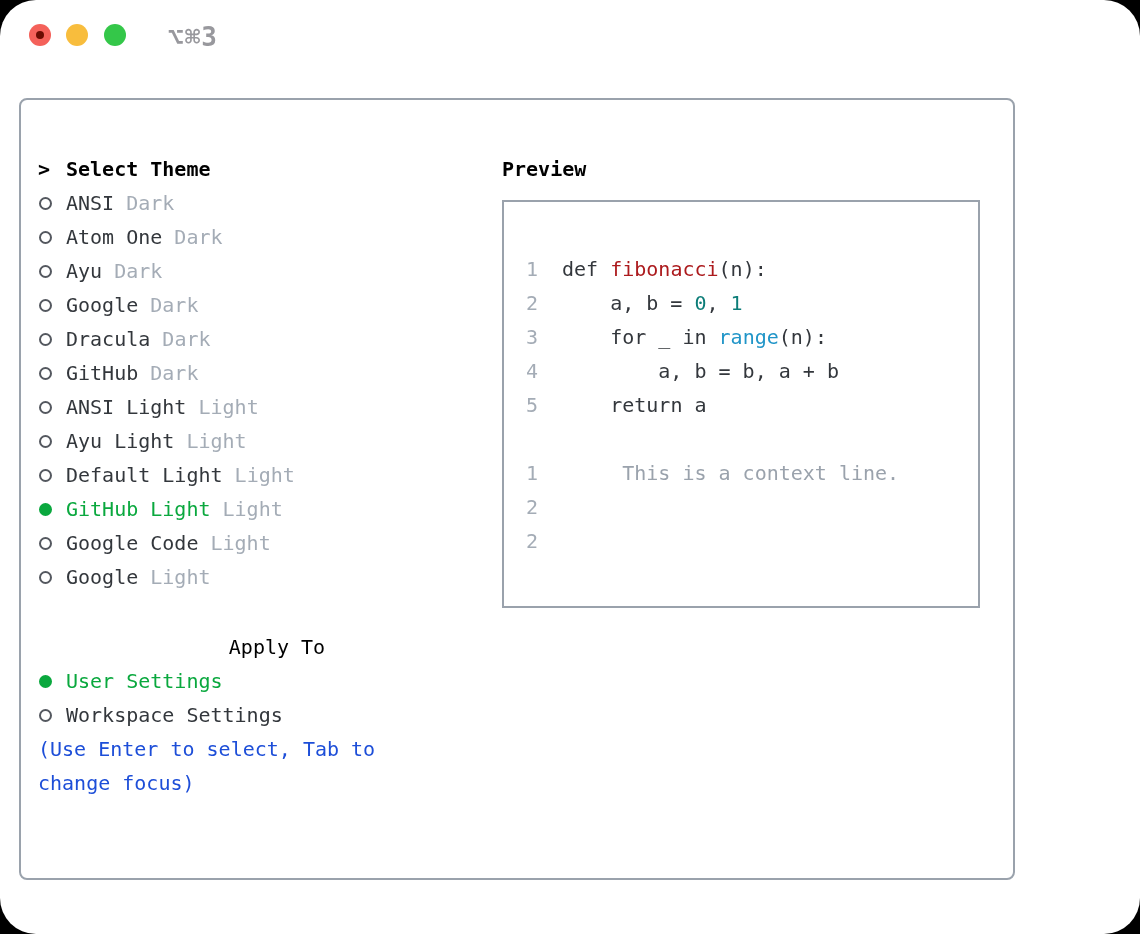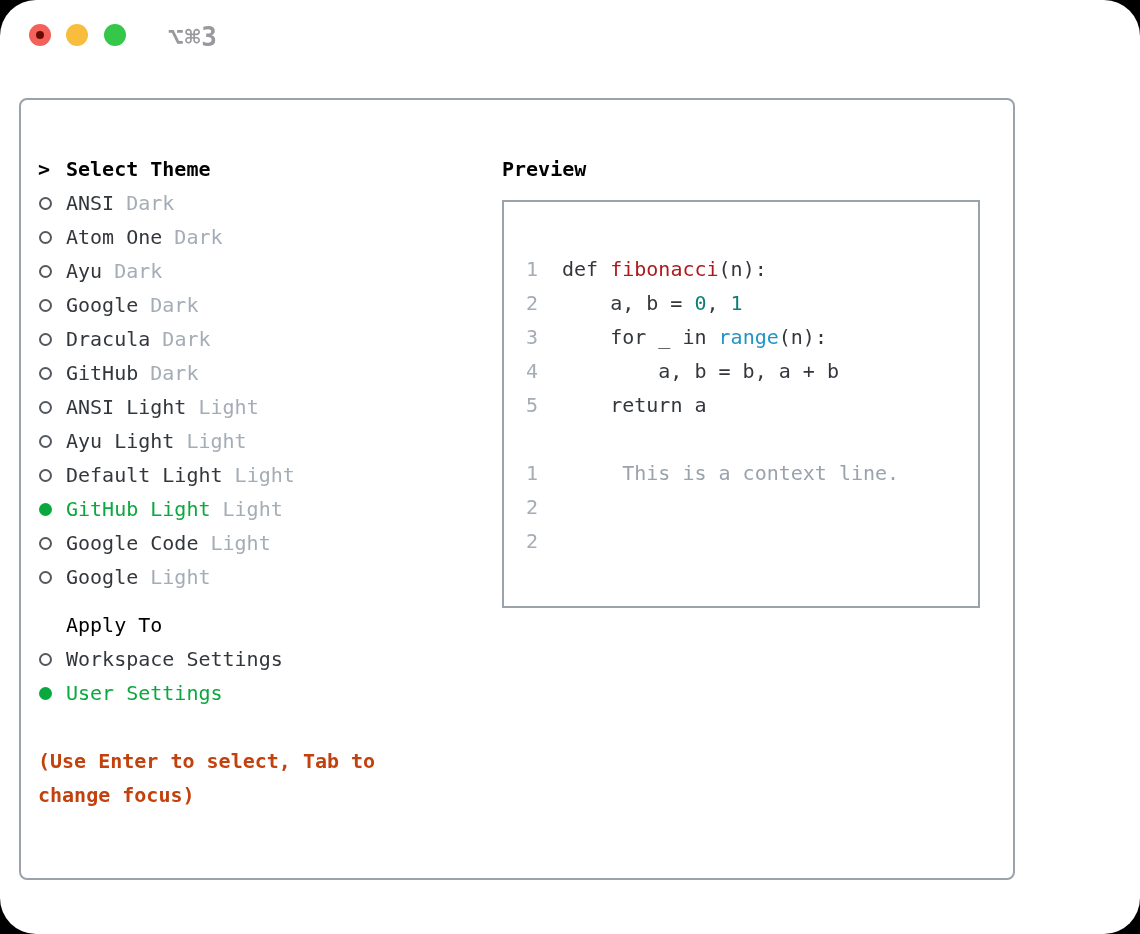--- a/index.html
+++ b/index.html
@@ -24,23 +24,23 @@
   .left-col{position:absolute;left:17px;top:52px;width:450px;}
   .row{display:flex;align-items:center;height:34px;font-size:20px;color:#33373c;white-space:pre;}
   .marker{display:inline-flex;align-items:center;justify-content:flex-start;width:28px;flex:0 0 28px;}
   .arrow-glyph{font-weight:bold;color:#000;font-size:20px;}
   .header-label{font-weight:bold;color:#000;}
   .bullet{width:13px;height:13px;border:2px solid #54585f;border-radius:50%;box-sizing:border-box;margin-left:1px;}
   .bullet.sel{border-color:var(--accent);background:var(--accent);}
   .opt-name{color:#33373c;}
   .opt-name.sel{color:var(--accent);}
   .opt-variant{color:#a4acb6;}
-  .apply-header{margin-top:14px;}
+  .apply-header{margin-top:36px;justify-content:center;}
   .apply-label{color:#000;}
-  .hint{margin-top:34px;width:400px;font-size:20px;line-height:34px;color:#c2410c;font-weight:bold;}
+  .hint{width:400px;font-size:20px;line-height:34px;color:#1d4ed8;}
   
   .right-col{position:absolute;left:481px;top:52px;}
   .preview-label{height:34px;font-size:20px;font-weight:bold;color:#000;display:flex;align-items:center;}
   .preview-box{
     margin-top:14px;width:478px;height:408px;box-sizing:border-box;
     border:2px solid #9aa2ac;background:#fff;
     padding:50px 0 0 22px;overflow:hidden;
   }
   .pline{display:flex;height:34px;align-items:center;font-size:20px;white-space:pre;}
   .lnum{display:inline-block;width:36px;flex:0 0 36px;color:#a4acb6;}
@@ -91,22 +91,22 @@
           <div class="row"><span class="marker"><span class="bullet"></span></span><span class="opt-name">Google Code</span><span class="opt-variant"> Light</span></div>
           <div class="row"><span class="marker"><span class="bullet"></span></span><span class="opt-name">Google</span><span class="opt-variant"> Light</span></div>
         </div>
 
       <div class="row apply-header">
         <span class="marker"></span>
         <span class="apply-label">Apply To</span>
       </div>
 
       <div id="apply-list">
+          <div class="row"><span class="marker"><span class="bullet sel"></span></span><span class="opt-name sel">User Settings</span></div>
           <div class="row"><span class="marker"><span class="bullet"></span></span><span class="opt-name">Workspace Settings</span></div>
-          <div class="row"><span class="marker"><span class="bullet sel"></span></span><span class="opt-name sel">User Settings</span></div>
         </div>
 
       <div class="hint">(Use Enter to select, Tab to change focus)</div>
     </div>
 
     <div class="right-col">
       <div class="preview-label">Preview</div>
       <div class="preview-box" id="preview-box">
         <div id="code-group">
             <div class="pline"><span class="lnum">1</span><span class="lcontent"><span class="c-keyword">def </span><span class="c-title">fibonacci</span><span class="c-plain">(n):</span></span></div>

